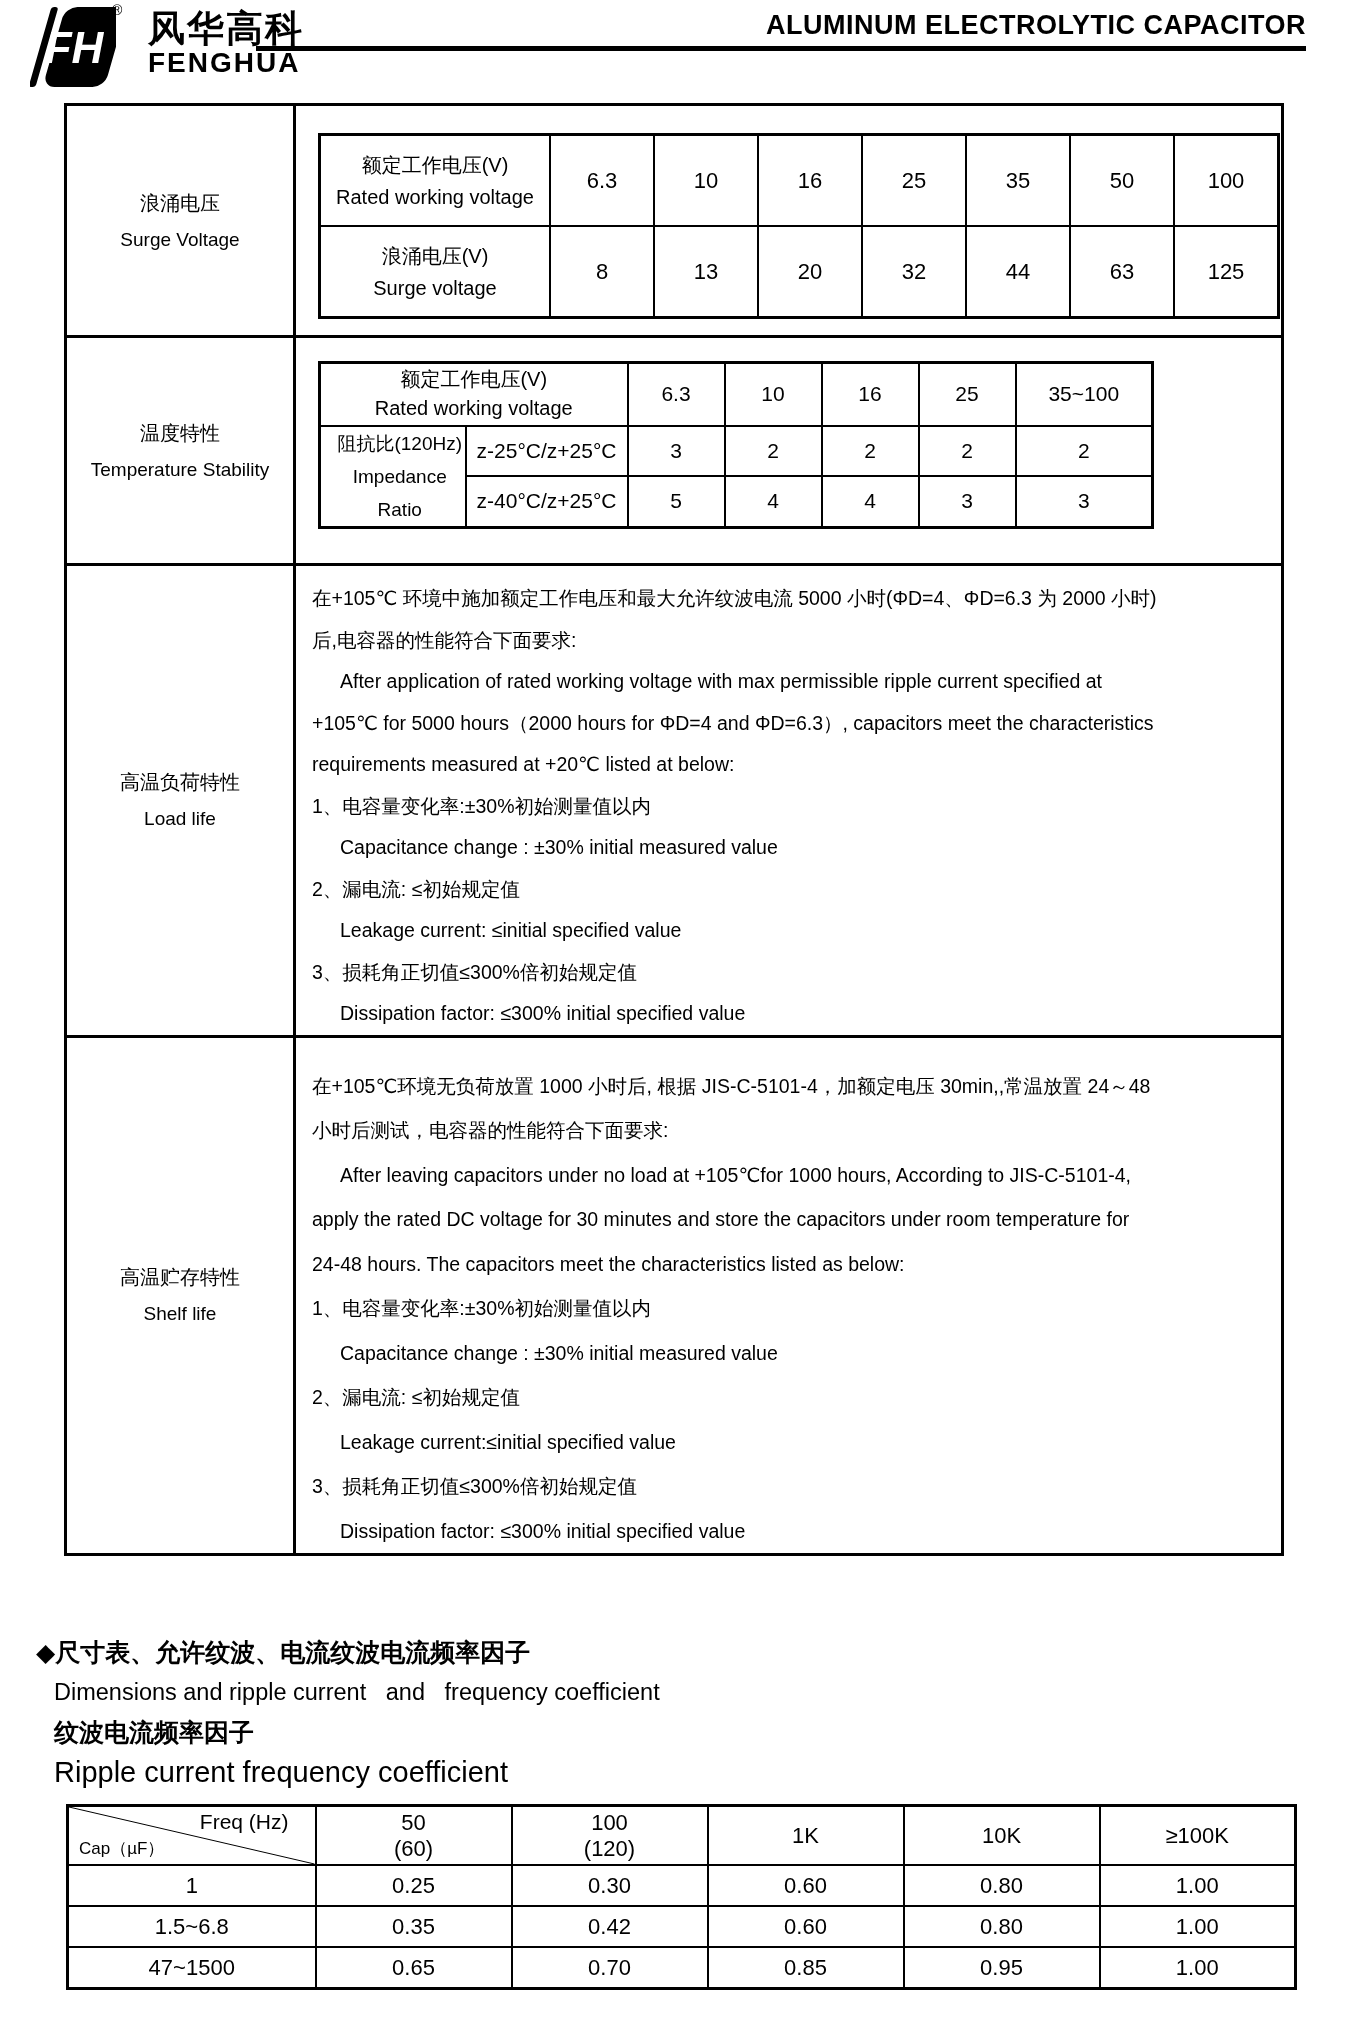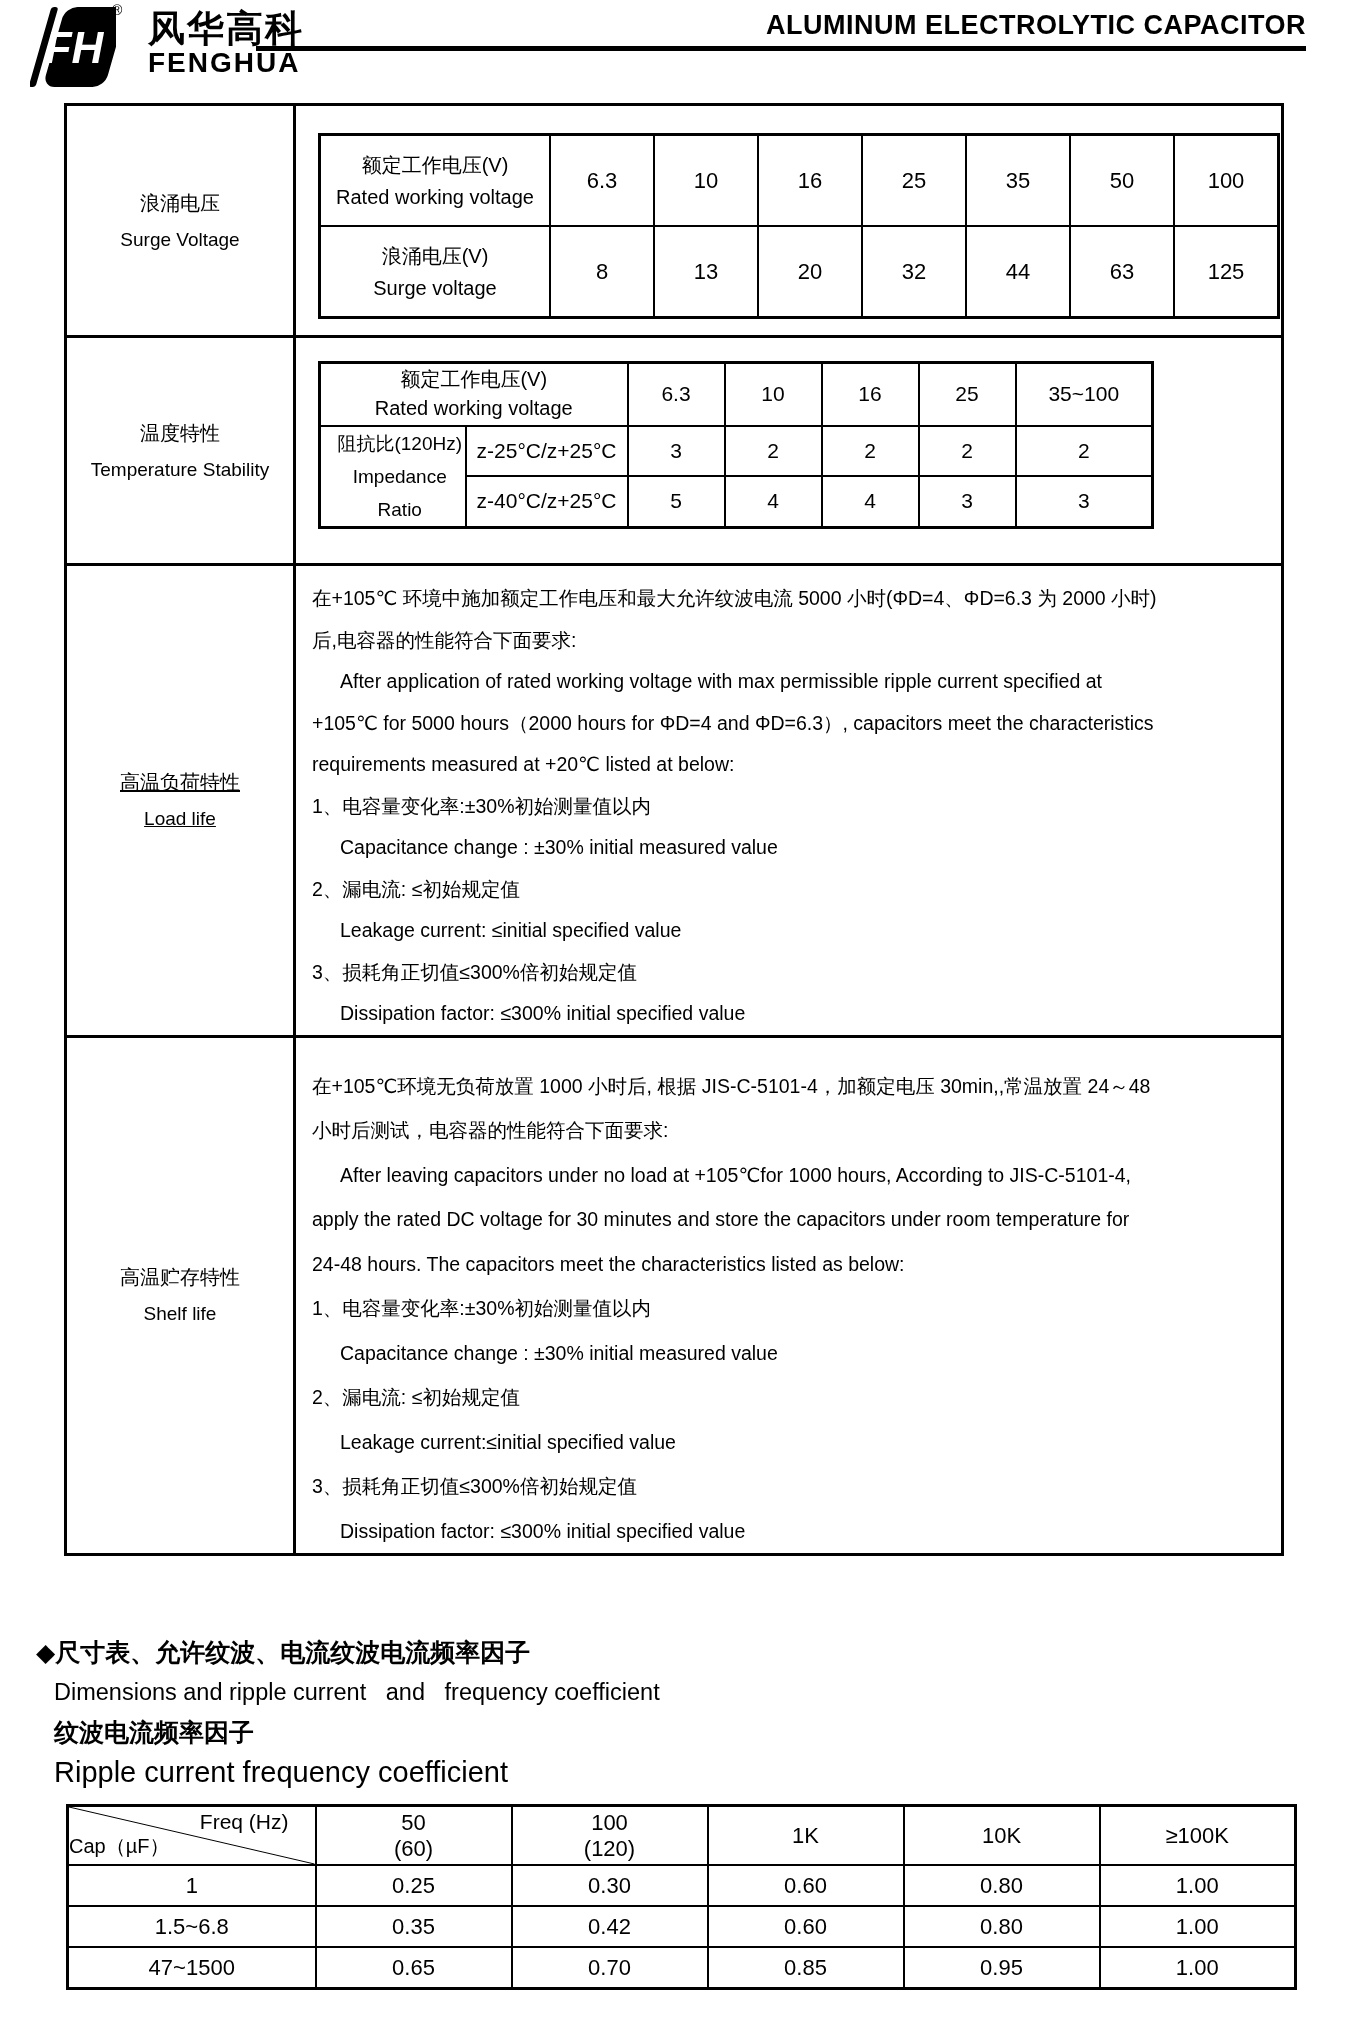--- a/index.html
+++ b/index.html
@@ -57,21 +57,21 @@
 
   
   .freq{margin:12px 0 0 66px;width:1231px;table-layout:fixed;border:3px solid #000;}
   .freq td{border:2px solid #000;text-align:center;font-size:22px;}
   .freq .hrow td{height:57px;}
   .freq .hrow .two div{line-height:26px;}
   .freq .drow td{height:39px;}
   .corner{position:relative;}
   .corner svg{position:absolute;left:0;top:0;width:100%;height:100%;}
   .corner .freq-lbl{position:absolute;top:3px;right:26px;font-size:21px;}
-  .corner .cap-lbl{position:absolute;bottom:4px;left:0;font-size:20px;margin-top:42px;}
+  .corner .cap-lbl{position:absolute;bottom:4px;left:10px;font-size:17px;margin-top:42px;}
 </style>
 </head>
 <body>
 
 <div class="page">
 
   <div class="hdr">
     <svg class="logo-mark" viewBox="0 0 86 84">
       <g transform="skewX(-16) translate(22,0)">
         <rect x="14" y="2" width="62" height="80" rx="12" fill="#000"></rect>
@@ -177,21 +177,21 @@
             <td>4</td>
             <td>3</td>
             <td>3</td>
           </tr>
           </tbody>
         </table>
       </td>
     </tr>
 
     <tr>
-      <td class="lbl" style="height:455px;text-decoration:underline;">
+      <td class="lbl" style="height:455px;">
         <div class="cn">高温负荷特性</div>
         <div class="en">Load life</div>
       </td>
       <td class="content">
         <div class="txt">
           <div class="line">在+105℃ 环境中施加额定工作电压和最大允许纹波电流 5000 小时(ΦD=4、ΦD=6.3 为 2000 小时)</div>
           <div class="line">后,电容器的性能符合下面要求:</div>
           <div class="line ind">After application of rated working voltage with max permissible ripple current specified at</div>
           <div class="line">+105℃ for 5000 hours（2000 hours for ΦD=4 and ΦD=6.3）, capacitors meet the characteristics</div>
           <div class="line">requirements measured at +20℃ listed at below:</div>

